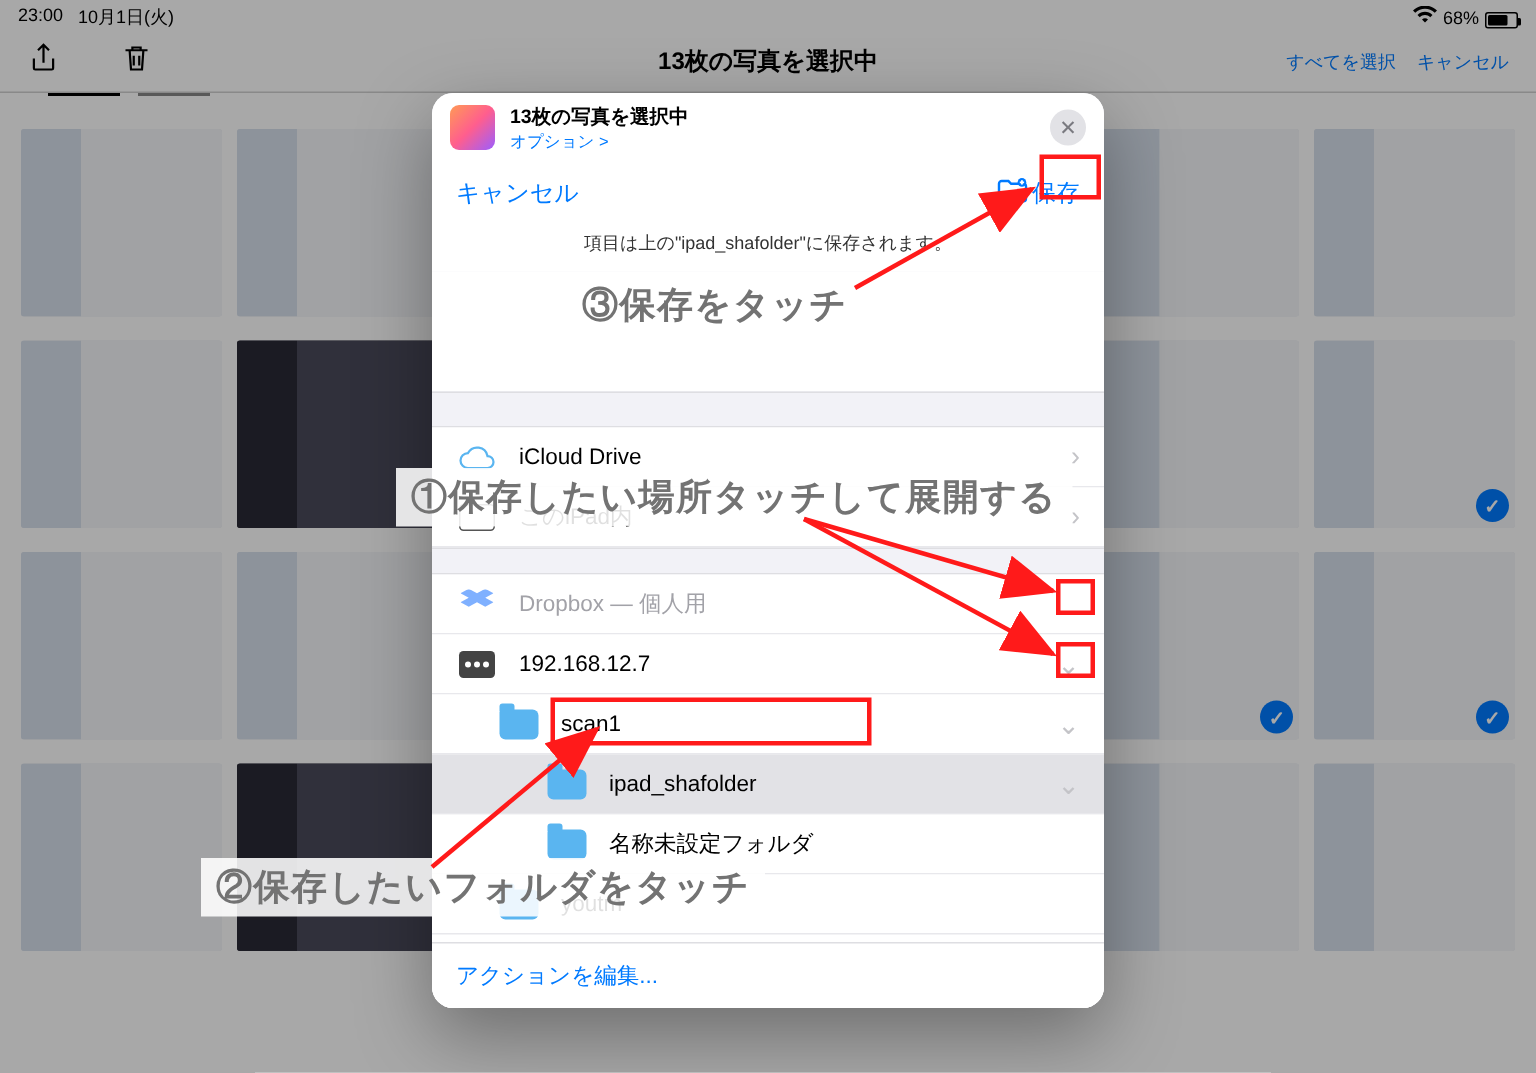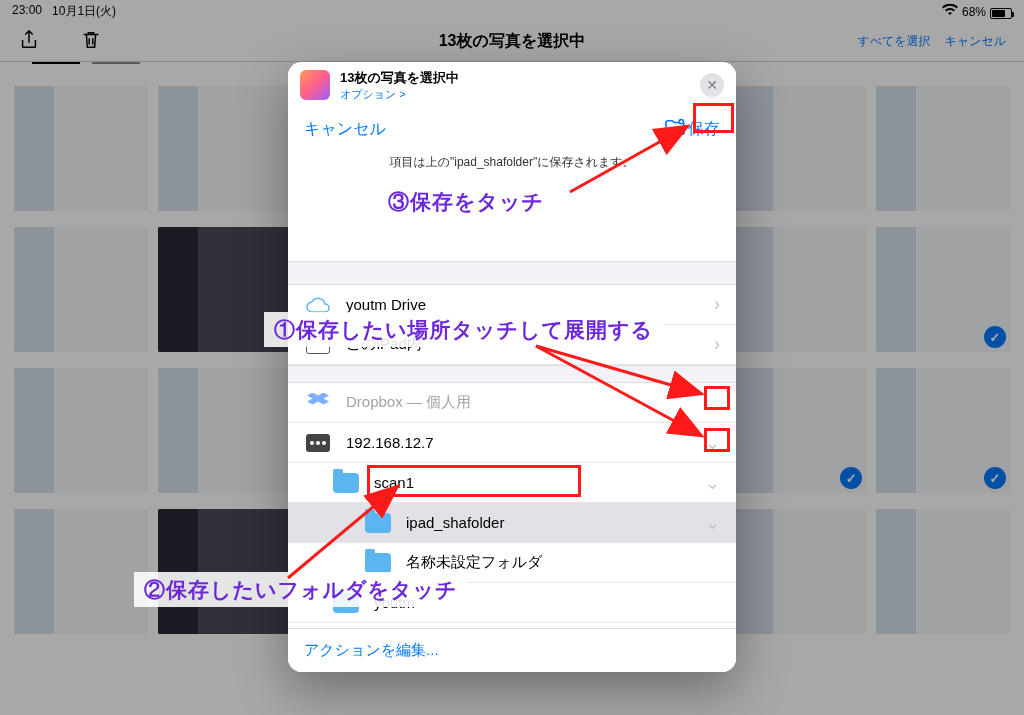--- a/index.html
+++ b/index.html
@@ -67,21 +67,21 @@
 .dropbox-ico{width:22px;height:20px;background:#0061ff;clip-path:polygon(25% 0,50% 15%,75% 0,100% 15%,75% 30%,100% 45%,75% 60%,50% 45%,25% 60%,0 45%,25% 30%,0 15%)}
 .nas-ico{width:24px;height:18px;background:#444;border-radius:3px;display:flex;align-items:center;justify-content:center;gap:2px}
 .nas-ico span{width:4px;height:4px;background:#fff;border-radius:50%}
 
 .modal-footer{position:absolute;bottom:0;left:0;right:0;height:44px;background:#fff;border-top:1px solid #dedee2;display:flex;align-items:center;padding:0 16px;font-size:15px;color:#007aff}
 
 .bottom-count{position:absolute;left:0;right:0;bottom:46px;text-align:center;font-size:15px;font-weight:600;color:#333}
 
 
 .anno-box{position:absolute;border:3px solid #ff1a1a;pointer-events:none}
-.anno-text{position:absolute;font-size:21px;font-weight:900;color:#6d28d9;background:rgba(255,255,255,.88);padding:4px 10px;line-height:1.3;white-space:nowrap;letter-spacing:1px}
+.anno-text{position:absolute;font-size:24px;font-weight:900;color:#737373;background:rgba(255,255,255,.88);padding:4px 10px;line-height:1.3;white-space:nowrap;letter-spacing:1px}
 .arrow{position:absolute;pointer-events:none}
 </style>
 </head>
 <body>
 
 <div class="status-bar">
   <div class="status-left">
     <span>23:00</span>
     <span>10月1日(火)</span>
   </div>
@@ -275,21 +275,21 @@
   <div class="file-preview"></div>
   <div class="section-gap"></div>
 
   <div class="scroll">
     <div class="row">
       <span class="ico">
         <svg class="cloud-ico" viewBox="0 0 26 18">
             <path d="M7 16a5 5 0 010-10 7 7 0 0113 2 4 4 0 010 8z" fill="#fff" stroke="#5ab5f0" stroke-width="1.5"></path>
           </svg>
       </span>
-      <span class="label">youtm Drive</span>
+      <span class="label">iCloud Drive</span>
       <span class="chev">›</span>
     </div>
     <div class="row">
       <span class="ico">
           <span class="ipad-ico"></span>
         </span>
       <span class="label">このiPad内</span>
       <span class="chev">›</span>
     </div>
     <div class="section-gap" style="height:18px"></div>

